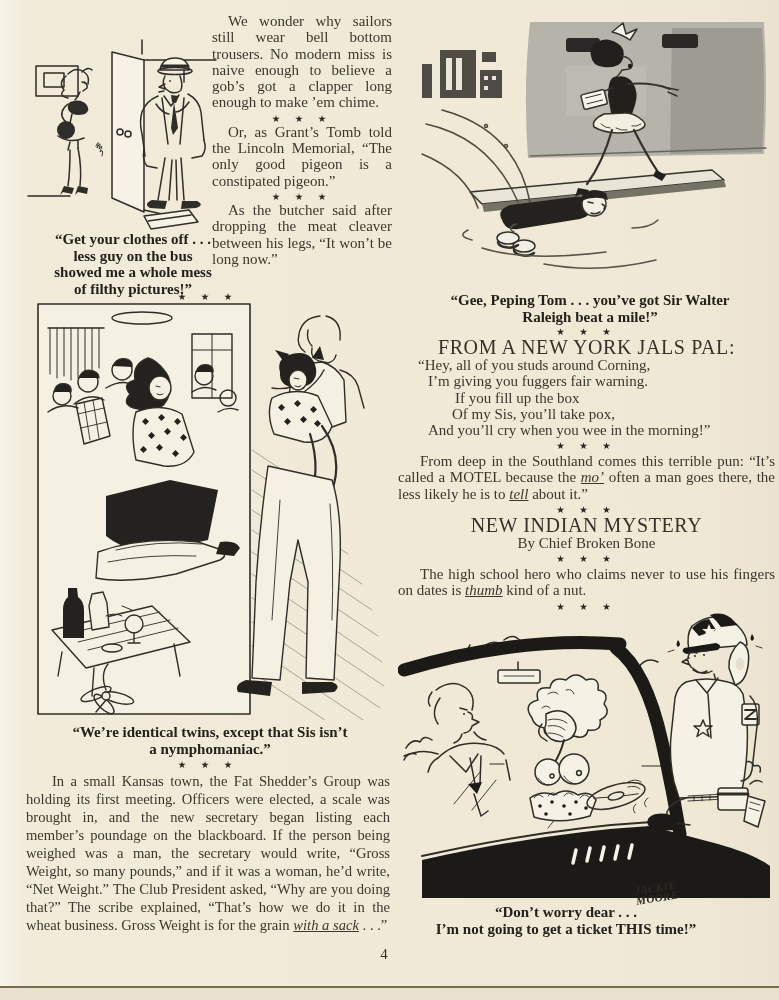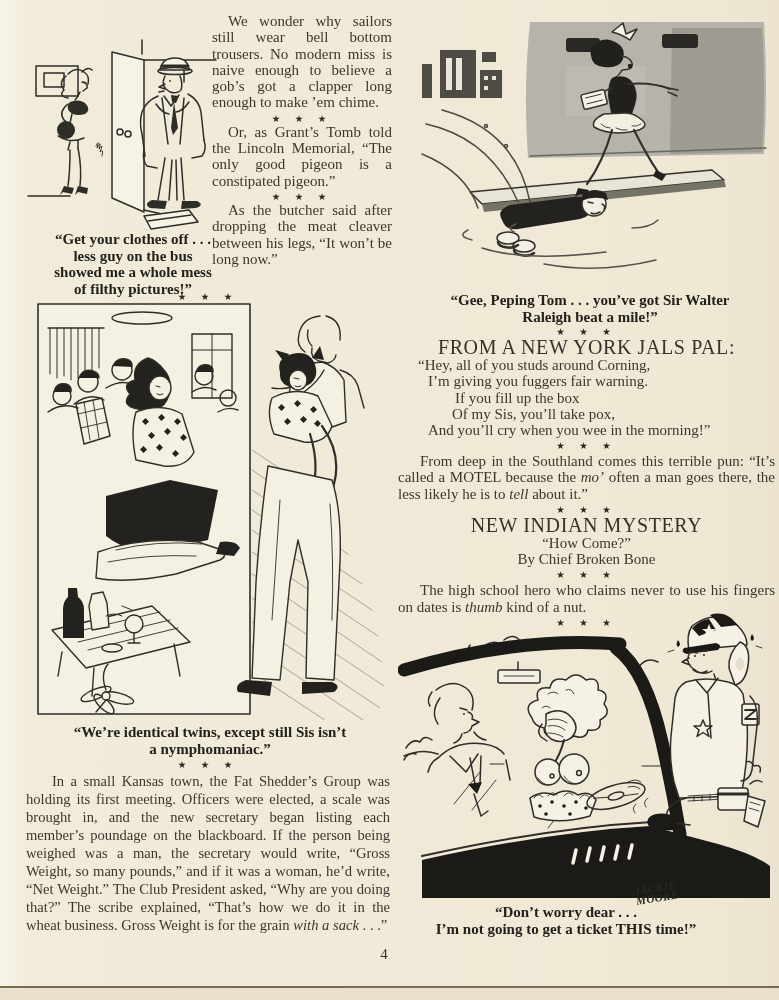--- a/index.html
+++ b/index.html
@@ -22,21 +22,21 @@
   .poem div{white-space:nowrap;}
   .kansas{font-size:14.6px;line-height:18px;color:#3b372f;}
   .pagenum{font-size:15px;color:#35322a;text-align:center;}
   .rule{background:#776d4b;height:2px;}
   .below-rule{background:#e9e1cd;}
   .signature{
     font-style:italic;font-weight:bold;font-size:11px;line-height:10px;width:52px;
     color:#2b2923;transform:rotate(-9deg);letter-spacing:.5px;
   }
   svg{display:block;}
-  i{font-style:italic;}
+  i{font-style:italic;text-decoration:underline;}
 </style>
 </head>
 <body>
 
 <div class="page">
 
   <svg class="abs" style="left:24px;top:38px" width="194" height="194" viewBox="0 0 194 194">
     <g fill="none" stroke="#2f2d28" stroke-width="1.5" stroke-linecap="round" stroke-linejoin="round">
       <rect x="12" y="28" width="42" height="30"></rect>
       <rect x="20" y="35" width="20" height="14"></rect>
@@ -182,21 +182,21 @@
         <path d="M274 134 q12 38 -2 68" stroke-width="2.2"></path>
         <path d="M262 228 l14 -6 l6 8 l-12 8z" fill="#23221e" stroke="none"></path>
         <path d="M232 166 q-8 56 -12 116 l-4 96 l28 2 l10 -98 l8 -42 l10 42 l-2 96 l28 2 l6 -118 q2 -50 -8 -82z" fill="#f4f0e2"></path>
         <path d="M244 200 q-4 60 -8 120 M294 204 q4 56 2 116" stroke-width="0.9"></path>
         <path d="M210 380 q-12 4 -8 12 l32 4 l2 -14z M266 382 h30 q10 4 2 10 l-32 2z" fill="#23221e" stroke="none"></path>
       </g>
     </g>
   </svg>
 
   <div class="abs caption" style="left:30px;top:724px;width:360px">
-    <div>“We’re identical twins, except still Sis isn’t</div>
+    <div>“We’re identical twins, except that Sis isn’t</div>
     <div>a nymphomaniac.”</div>
   </div>
 
   <div class="abs stars" style="left:128px;top:760px;width:160px">★ ★ ★</div>
 
   <div class="abs kansas jtext" style="left:26px;top:772px;width:364px">
     <span style="display:inline-block;width:26px"></span><span>In a small Kansas town, the Fat Shedder’s Group was holding its first meeting. Officers were elected, a scale was brought in, and the new secretary began listing each member’s poundage on the blackboard. If the person being weighed was a man, the secretary would write, “Gross Weight, so many pounds,” and if it was a woman, he’d write, “Net Weight.” The Club President asked, “Why are you doing that?” The scribe explained, “That’s how we do it in the wheat business. Gross Weight is for the grain </span><i>with a sack</i><span> . . .”</span>
   </div>
 
   <svg class="abs" style="left:416px;top:6px" width="359" height="286" viewBox="0 0 359 286">
@@ -276,21 +276,20 @@
       <div style="padding-left:57px">If you fill up the box</div>
       <div style="padding-left:54px">Of my Sis, you’ll take pox,</div>
       <div style="padding-left:30px">And you’ll cry when you wee in the morning!”</div>
     </div>
     <div class="stars">★ ★ ★</div>
     <div class="jtext">
       <span style="display:inline-block;width:22px"></span><span>From deep in the Southland comes this terrible pun: “It’s called a MOTEL because the </span><i>mo’</i><span> often a man goes there, the less likely he is to </span><i>tell</i><span> about it.”</span>
     </div>
     <div class="stars">★ ★ ★</div>
     <div class="rc-header">NEW INDIAN MYSTERY</div>
-    <div style="text-align:center">“How Come?”</div>
     <div style="text-align:center">By Chief Broken Bone</div>
     <div class="stars">★ ★ ★</div>
     <div class="jtext">
       <span style="display:inline-block;width:22px"></span><span>The high school hero who claims never to use his fingers on dates is </span><i>thumb</i><span> kind of a nut.</span>
     </div>
     <div class="stars">★ ★ ★</div>
   </div>
 
   <svg class="abs" style="left:398px;top:598px" width="377" height="300" viewBox="0 0 377 300">
     <g fill="none" stroke="#2f2d28" stroke-width="1.5" stroke-linecap="round" stroke-linejoin="round">

